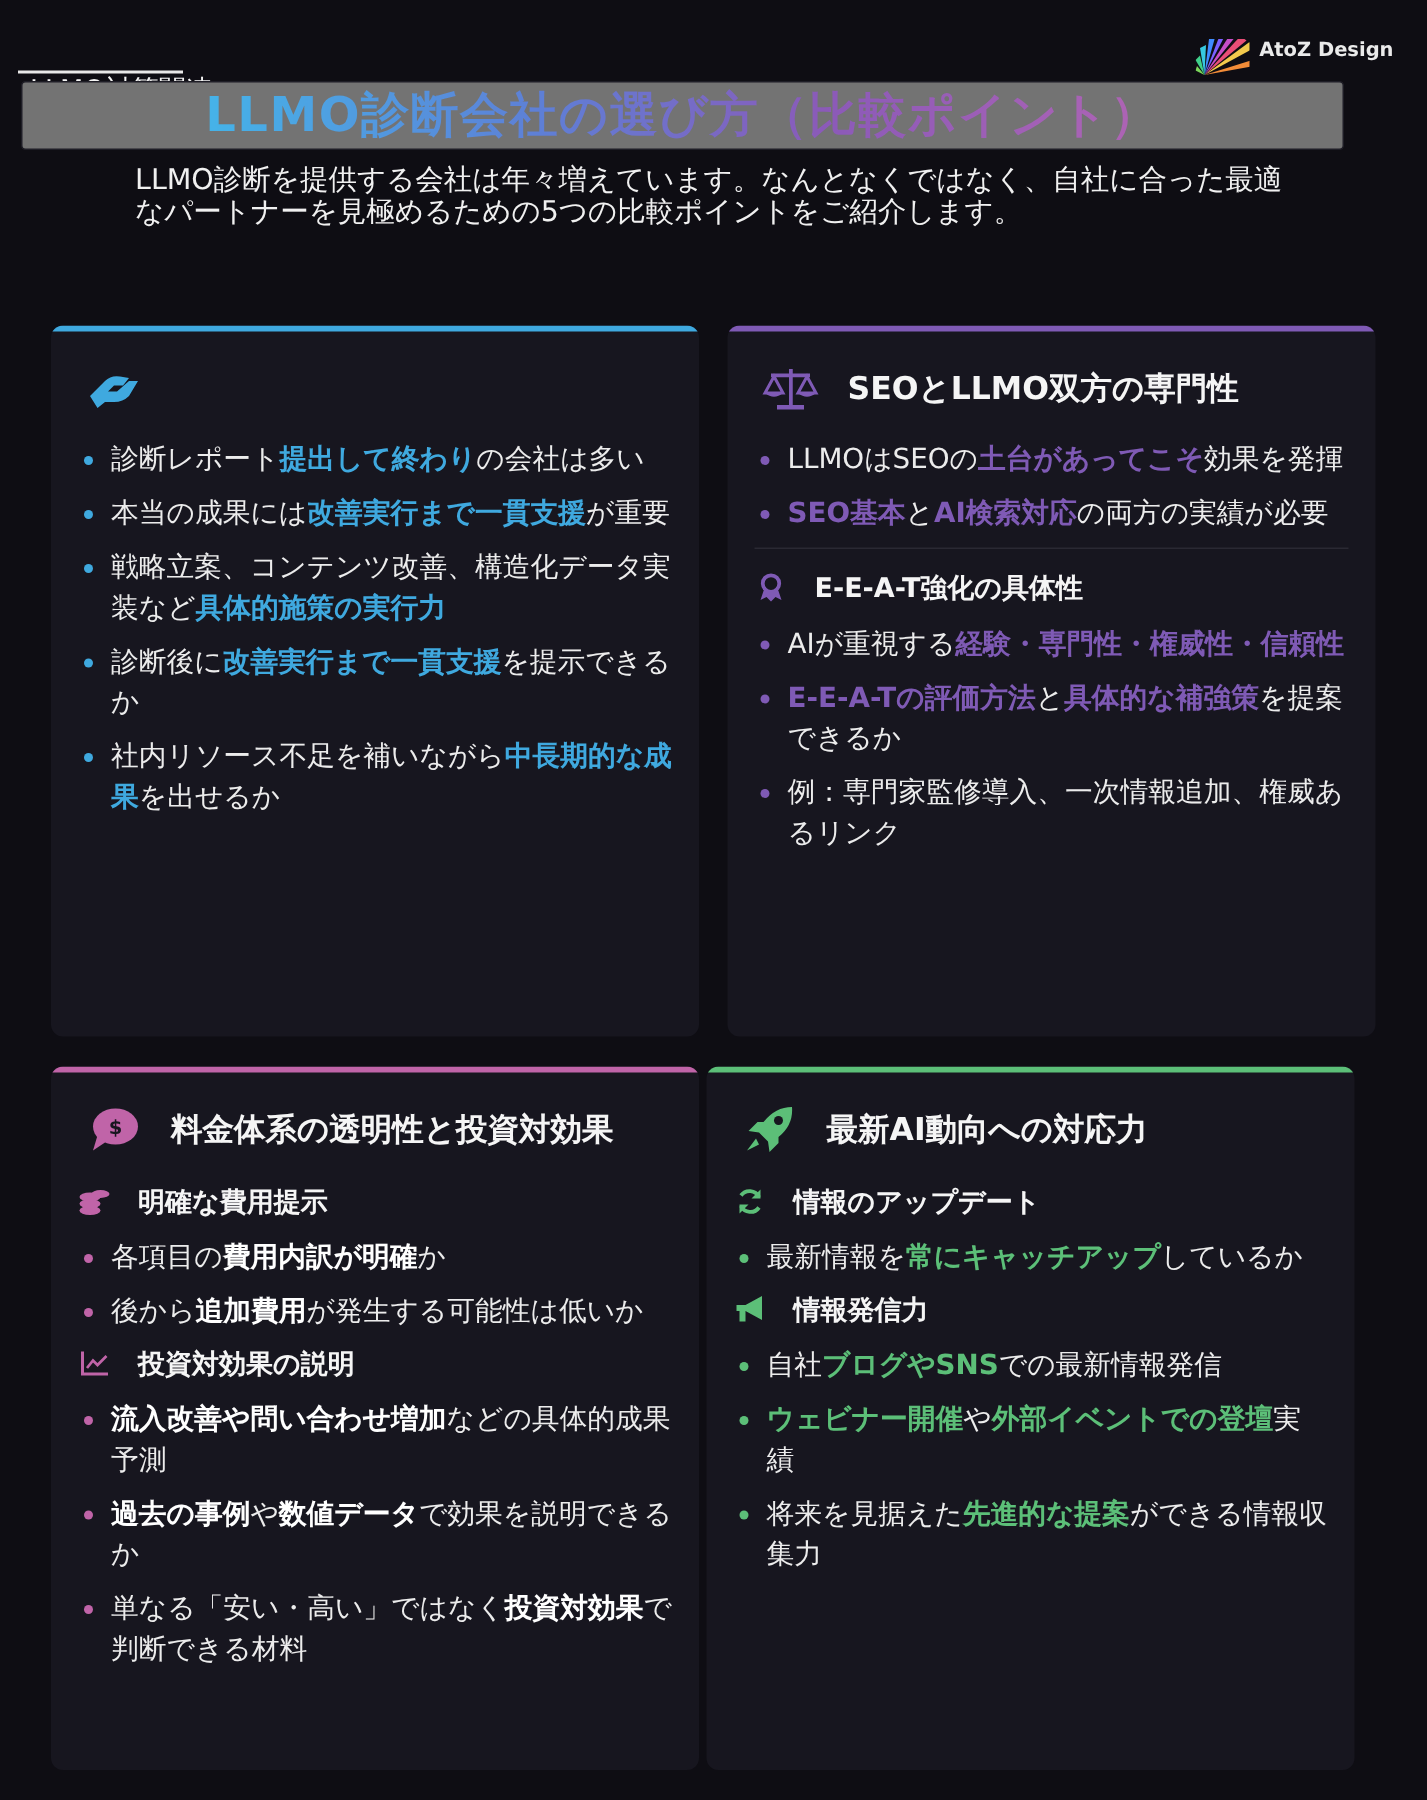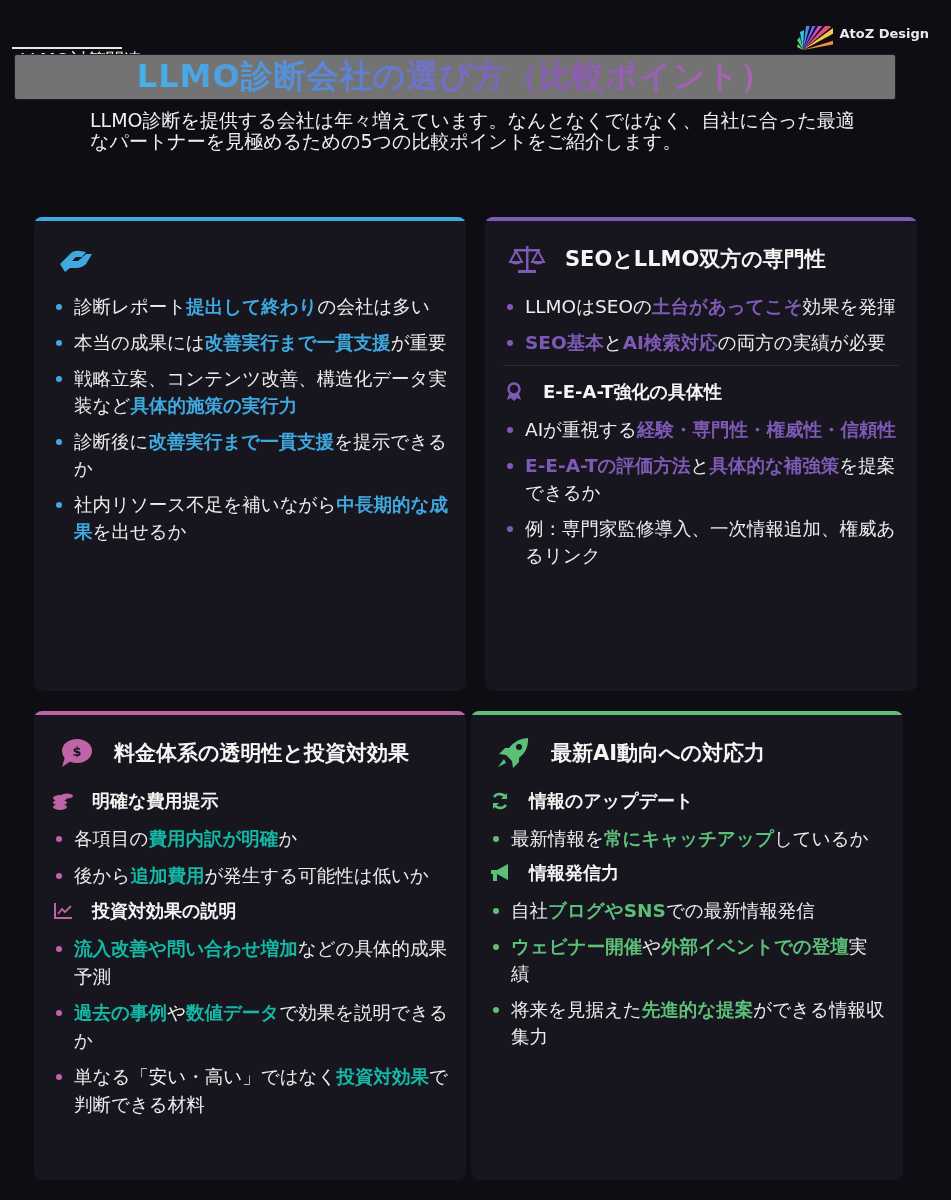--- a/index.html
+++ b/index.html
@@ -34,21 +34,21 @@
   ul.blist li .dot { position: absolute; left: 4px; top: 11px; width: 6px; height: 6px; border-radius: 50%; }
   .hl { font-weight: bold; }
 
   .subhead { display: flex; align-items: center; gap: 18px; font-size: 18px; font-weight: bold; color: #f5f5f5; margin: 2px 0 12px 0; }
   .subhead .sicon { width: 22px; height: 22px; display: flex; align-items: center; justify-content: center; }
 
   .divider { height: 1px; background: #2a2933; margin: 6px 0 14px 0; }
 
   .blue { color: #3fa9df; } .blue-bg { background: #3fa9df; }
   .purple { color: #7f5ab5; } .purple-bg { background: #7f5ab5; }
-  .pink { color: #14b8a6; font-family: Liberation Serif, serif; } .pink-bg { background: #c064a8; }
+  .pink { color: #ffffff; } .pink-bg { background: #c064a8; }
   .green { color: #5cbf78; } .green-bg { background: #5cbf78; }
 </style>
 </head>
 <body>
 
 <div class="tag-label">LLMO対策関連</div>
 <div class="tag-underline"></div>
 
 <div class="logo">
   <span>

